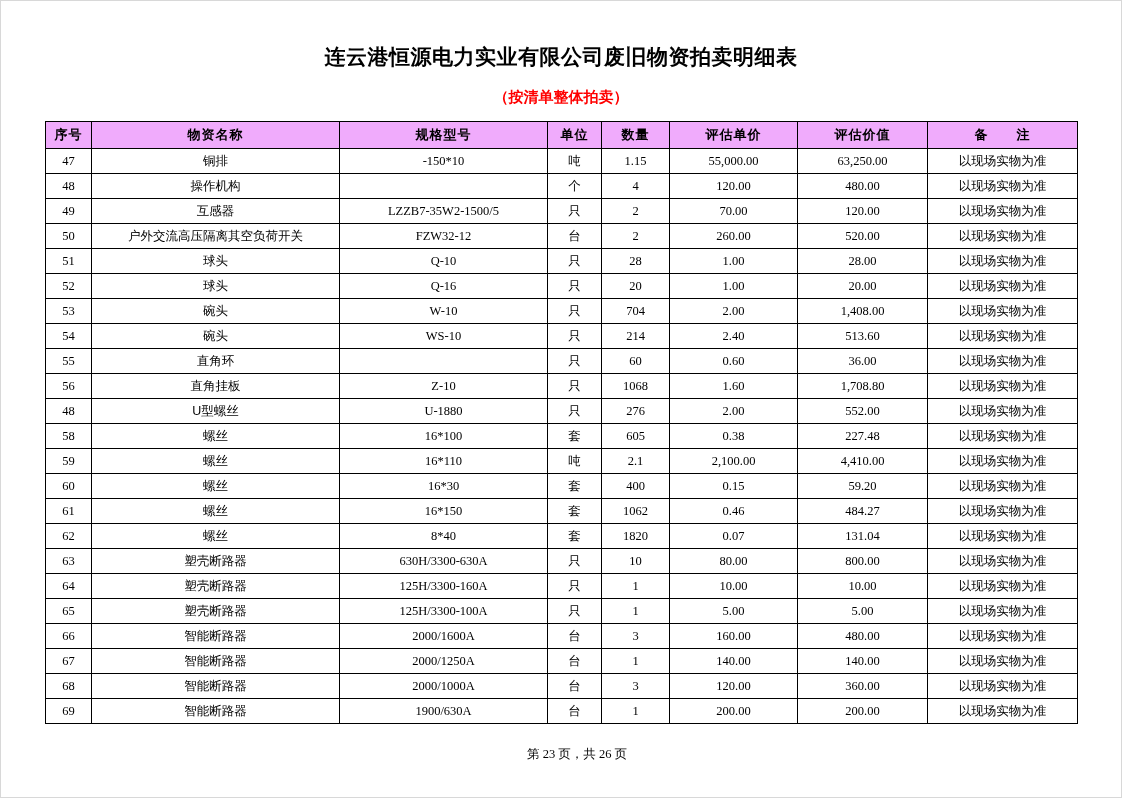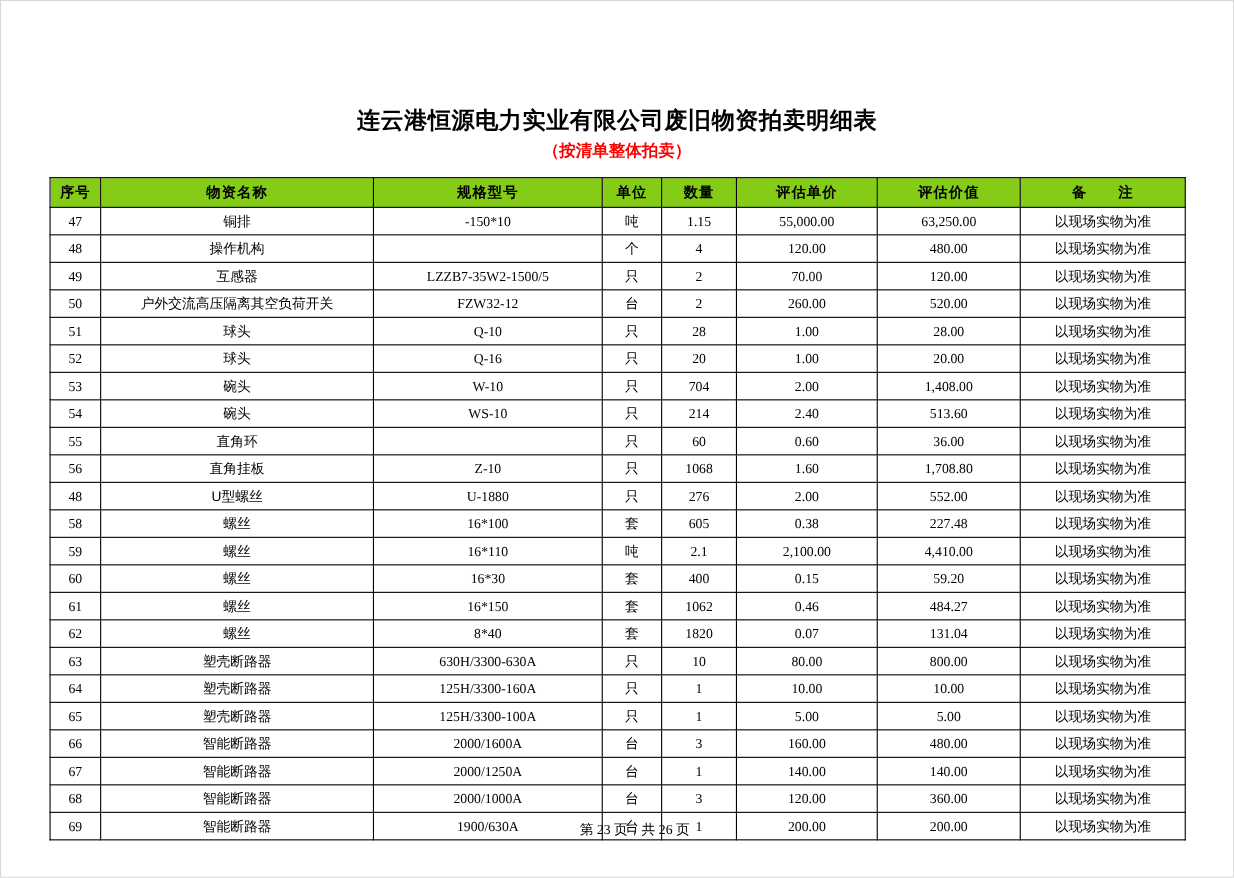--- a/index.html
+++ b/index.html
@@ -17,30 +17,30 @@
     position: relative;
     box-sizing: border-box;
     border: 1px solid #d8d8d8;
     overflow: hidden;
   }
   .doc-title {
     text-align: center;
     font-size: 21px;
     font-weight: bold;
     color: #000000;
-    margin-top: 94px;
+    margin-top: 42px;
     letter-spacing: 0.5px;
     font-family: "Liberation Serif", "DejaVu Serif", serif;
   }
   .doc-subtitle {
     text-align: center;
     font-size: 15px;
     font-weight: bold;
     color: #ff0000;
-    margin-top: 5px;
+    margin-top: 17px;
     font-family: "Liberation Serif", "DejaVu Serif", serif;
   }
   .table-wrap {
     margin: 14px auto 0 auto;
     width: 1032px;
   }
   table.detail {
     border-collapse: collapse;
     width: 100%;
     table-layout: fixed;
@@ -51,21 +51,21 @@
     border: 1px solid #000000;
     height: 24px;
     text-align: center;
     vertical-align: middle;
     padding: 0 2px;
     font-weight: normal;
     overflow: hidden;
     white-space: nowrap;
   }
   table.detail thead th {
-    background: #84cc16;
+    background: #f0abfc;
     font-weight: bold;
     font-size: 13px;
     height: 26px;
     letter-spacing: 1px;
   }
   .col-no      { width: 46px; }
   .col-name    { width: 248px; }
   .col-spec    { width: 208px; }
   .col-unit    { width: 54px; }
   .col-qty     { width: 68px; }

